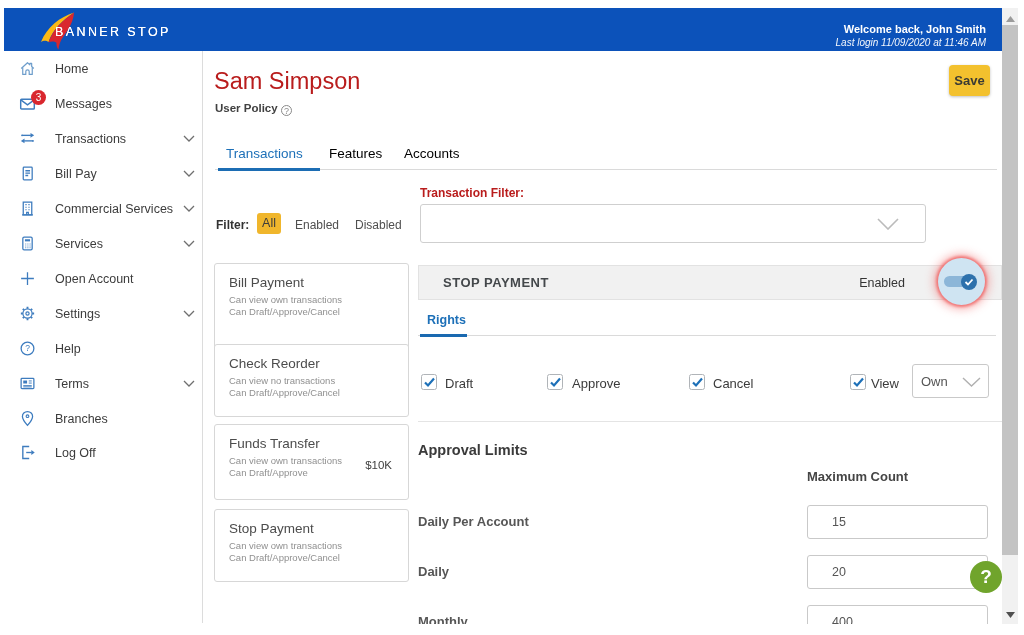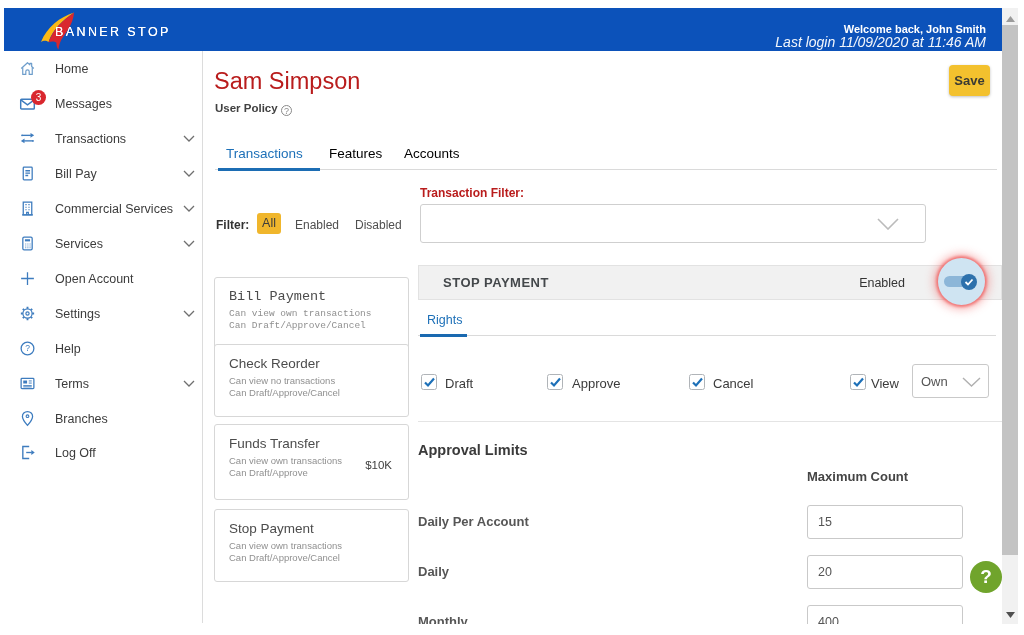--- a/index.html
+++ b/index.html
@@ -2,21 +2,21 @@
 <html><head>
 <meta charset="utf-8">
 <style>
 *{margin:0;padding:0;box-sizing:border-box;}
 html,body{width:1024px;height:635px;background:#fff;font-family:"Liberation Sans",sans-serif;overflow:hidden;}
 #app{position:absolute;left:4px;top:8px;width:998px;height:616px;overflow:hidden;background:#fff;}
 
 #topbar{position:absolute;left:0;top:0;width:998px;height:43px;background:#0c52ba;}
 .welcome{position:absolute;right:16px;top:15px;text-align:right;color:#fff;}
 .welcome .w1{font-size:11px;font-weight:bold;line-height:13px;}
-.welcome .w2{font-size:14px;font-style:italic;line-height:13px;opacity:.95;}
+.welcome .w2{font-size:10px;font-style:italic;line-height:13px;opacity:.95;}
 
 #sidebar{position:absolute;left:0;top:43px;width:199px;height:572px;border-right:1px solid #dcdcdc;background:#fff;}
 .mi{position:absolute;left:0;width:199px;height:24px;}
 .mi .ic{position:absolute;left:15px;top:0;width:17px;height:17px;}
 .mi .lbl{position:absolute;left:51px;top:2px;font-size:12.5px;color:#3c3c3c;}
 .mi .chev{position:absolute;left:179px;top:5px;}
 
 .h1{position:absolute;left:210px;top:59.5px;font-size:23.5px;color:#b91c1c;}
 .h2{position:absolute;left:211px;top:93.5px;font-size:11.5px;font-weight:bold;color:#414141;}
 .savebtn{position:absolute;left:945px;top:57px;width:41px;height:31px;background:#f3c12e;border-radius:4px;box-shadow:0 1px 3px rgba(0,0,0,.25);text-align:center;line-height:31px;font-size:13px;font-weight:bold;color:#3a3a35;}
@@ -32,31 +32,31 @@
 .card .ct{position:absolute;left:14px;top:11px;font-size:13.5px;color:#4c4c4c;}
 .card .cs{position:absolute;left:14px;top:30px;font-size:9.5px;line-height:11.5px;color:#909090;}
 .card .amt{position:absolute;right:16px;top:34px;font-size:11.5px;color:#3f3f3f;}
 
 .pbar{position:absolute;left:414px;top:257px;width:584px;height:35px;background:#f1f1f1;border:1px solid #e2e2e2;}
 .pbar .pt{position:absolute;left:24px;top:9px;font-size:13px;font-weight:bold;letter-spacing:.5px;color:#44484b;}
 .pbar .en{position:absolute;right:96px;top:10px;font-size:12.5px;color:#333;}
 .togglewrap{position:absolute;left:934px;top:250px;width:47px;height:47px;border-radius:50%;background:#cfe4f2;box-shadow:0 0 3px 2px rgba(240,106,106,.9),0 0 8px 5px rgba(240,106,106,.4);}
 .togtrack{position:absolute;left:6px;top:18px;width:31px;height:11px;border-radius:6px;background:#8cb6d8;}
 .togknob{position:absolute;left:23px;top:16px;width:16px;height:16px;border-radius:50%;background:#2d71ac;}
-.rights{position:absolute;left:423px;top:305px;font-size:12.5px;color:#1d70b8;}
+.rights{position:absolute;left:423px;top:305px;font-size:12.5px;color:#1d70b8;font-weight:bold;}
 .rightsline{position:absolute;left:416px;top:326px;width:47px;height:3px;background:#1a69b0;}
 
 .cb{position:absolute;top:366px;width:16px;height:16px;border:1px solid #b0b4b8;border-radius:2.5px;background:#fff;}
 .cblbl{position:absolute;top:368px;font-size:13px;color:#3b3b3b;}
 .ownsel{position:absolute;left:908px;top:356px;width:77px;height:34px;border:1px solid #c9c9c9;border-radius:3px;background:#fff;}
 .hr1{position:absolute;left:414px;top:413px;width:584px;height:1px;background:#e4e4e4;}
 .apl{position:absolute;left:414px;top:434px;font-size:14.5px;font-weight:bold;color:#3a3a3a;}
 .maxc{position:absolute;left:803px;top:461px;font-size:13px;font-weight:bold;color:#454545;}
 .rowlbl{position:absolute;left:414px;font-size:13px;color:#565656;font-weight:bold;}
-.inp{position:absolute;left:803px;width:156px;height:34px;border:1px solid #c9c9c9;border-radius:3px;background:#fff;font-size:12.5px;color:#555;line-height:32px;padding-left:10px;}
+.inp{position:absolute;left:803px;width:181px;height:34px;border:1px solid #c9c9c9;border-radius:3px;background:#fff;font-size:12.5px;color:#555;line-height:32px;padding-left:24px;}
 .helpbtn{position:absolute;left:966px;top:553px;width:32px;height:32px;border-radius:50%;background:#70a42c;color:#fff;font-size:19px;font-weight:bold;text-align:center;line-height:32px;}
 
 #sbar{position:absolute;left:1002px;top:8px;width:16px;height:616px;background:#f1f1f1;}
 #sthumb{position:absolute;left:1002px;top:25px;width:16px;height:530px;background:#c3c3c3;}
 </style>
 </head>
 <body>
 <div id="app">
   <div id="topbar">
     <svg style="position:absolute;left:36px;top:4px;" width="36" height="38" viewBox="0 0 36 38">
@@ -201,21 +201,21 @@
   <div class="allbadge">All</div>
   <div class="flt" style="left:291px;top:210px;">Enabled</div>
   <div class="flt" style="left:351px;top:210px;">Disabled</div>
   <div class="tfl">Transaction Filter:</div>
   <div class="bigselect">
     <svg style="position:absolute;right:26px;top:13px;" width="22" height="12" viewBox="0 0 22 12">
         <polyline points="1,1 11,11 21,1" fill="none" stroke="#bbbbbb" stroke-width="1.6"></polyline>
       </svg>
   </div>
 
-  <div class="card" style="top:269px;height:93px;font-family:Liberation Mono, monospace;">
+  <div class="card" style="top:255px;height:93px;">
     <div class="ct">Bill Payment</div>
     <div class="cs">Can view own transactions<br>Can Draft/Approve/Cancel</div>
   </div>
   <div class="card" style="top:336px;height:73px;">
     <div class="ct">Check Reorder</div>
     <div class="cs">Can view no transactions<br>Can Draft/Approve/Cancel</div>
   </div>
   <div class="card" style="top:416px;height:76px;">
     <div class="ct">Funds Transfer</div>
     <div class="cs">Can view own transactions<br>Can Draft/Approve</div>

